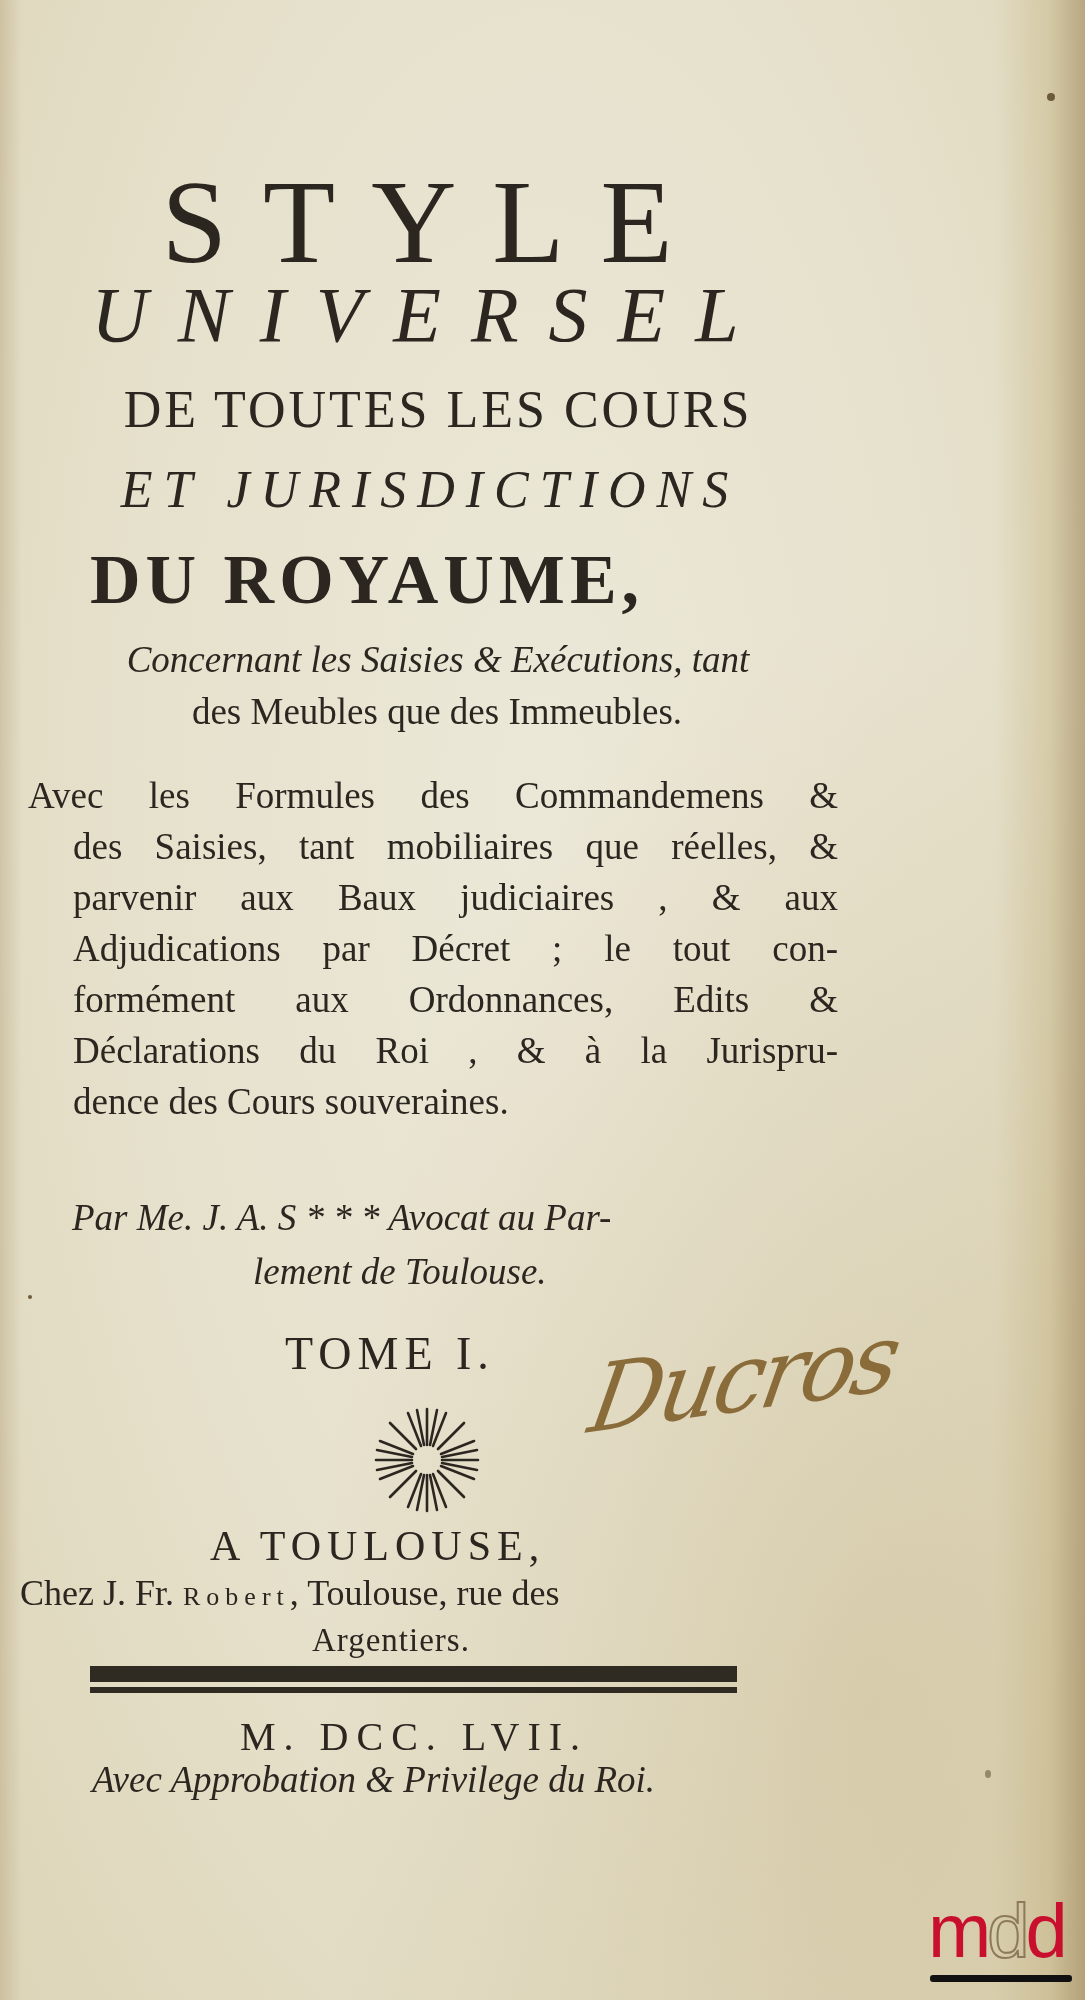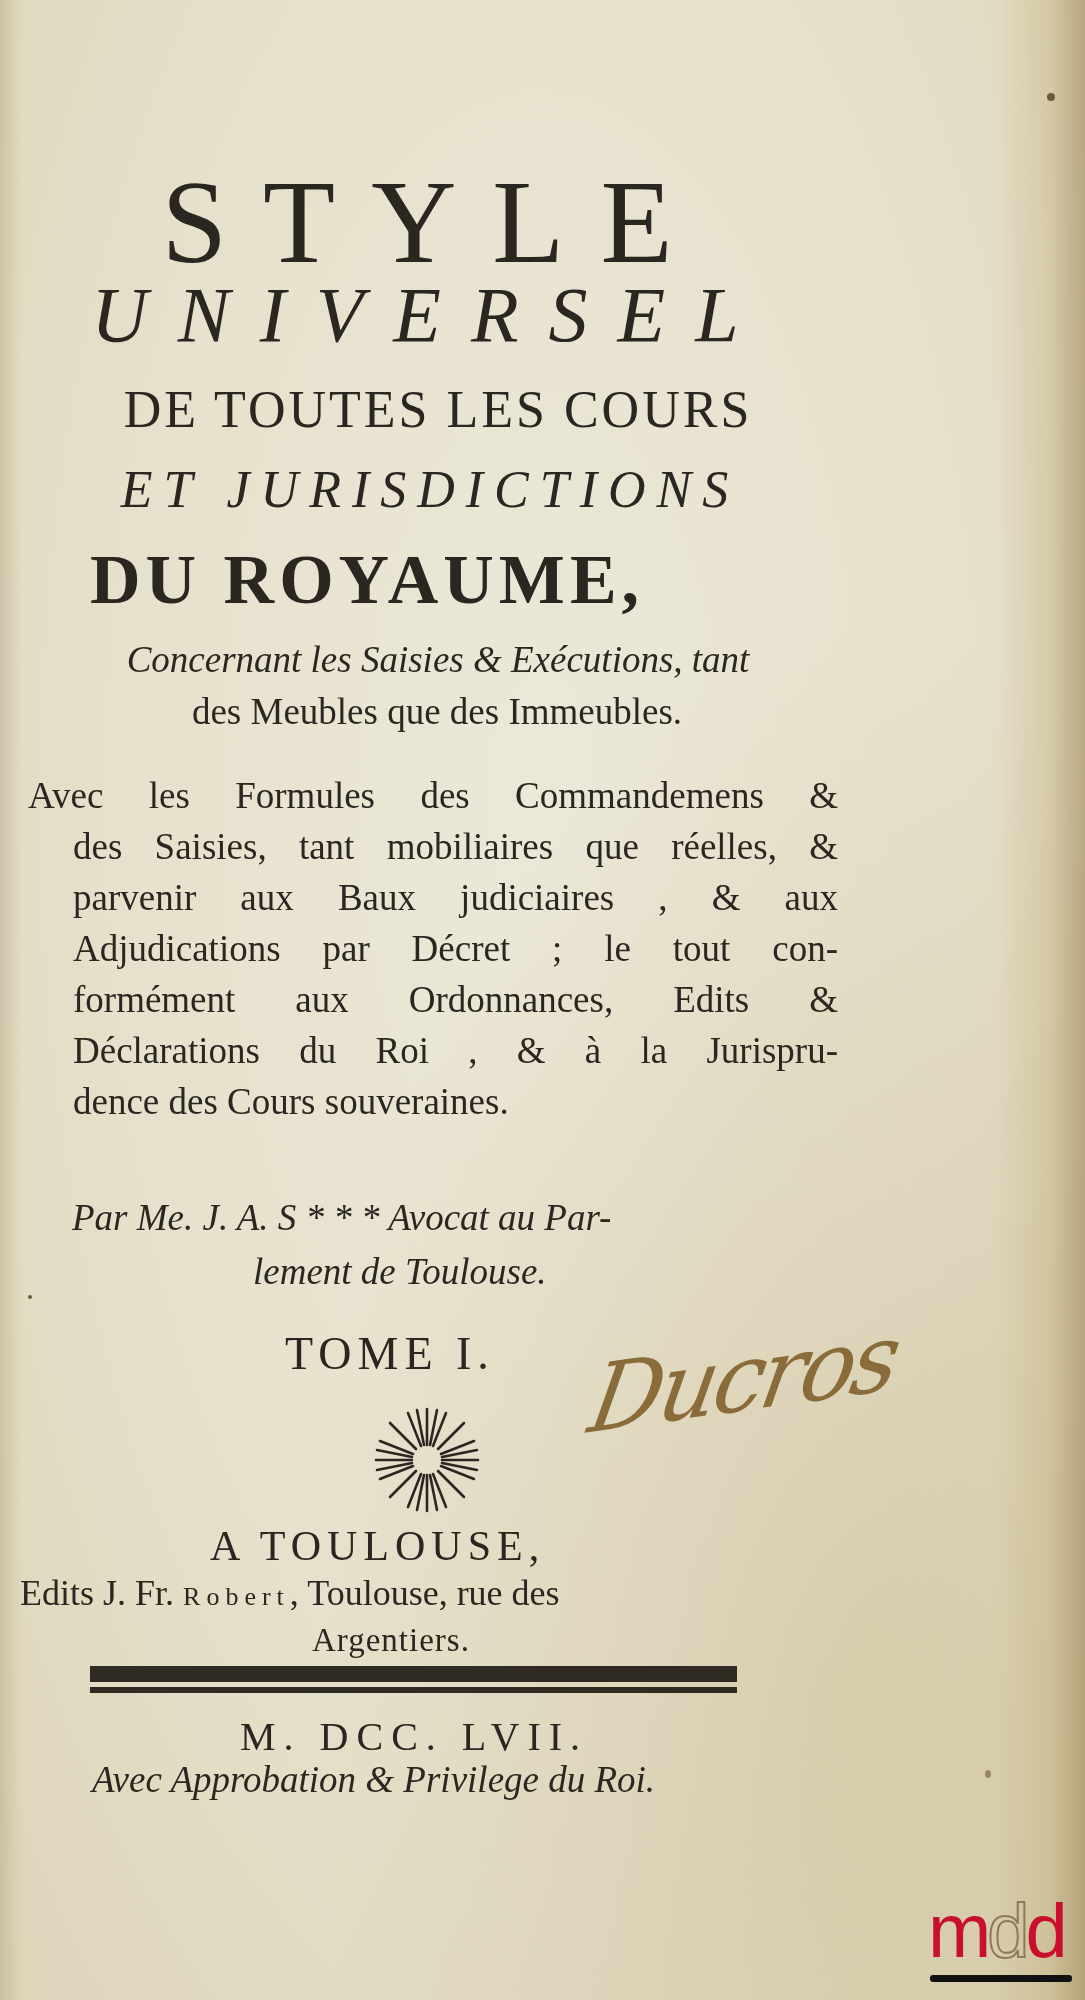--- a/index.html
+++ b/index.html
@@ -122,21 +122,21 @@
       <line x1="52" y1="70" x2="45" y2="105"></line>
         <line x1="58" y1="70" x2="65" y2="105"></line>
       <line x1="40" y1="52" x2="5" y2="45"></line>
         <line x1="40" y1="58" x2="5" y2="65"></line>
       <line x1="70" y1="52" x2="105" y2="45"></line>
         <line x1="70" y1="58" x2="105" y2="65"></line>
     </g>
   </svg>
 
   <div class="line imprint1">A TOULOUSE,</div>
-  <div class="line imprint2"><span>Edits J. Fr. </span><span class="sc">Robert</span><span>, Toulouse, rue des</span></div>
+  <div class="line imprint2"><span>Chez J. Fr. </span><span class="sc">Robert</span><span>, Toulouse, rue des</span></div>
   <div class="line imprint3">Argentiers.</div>
 
   <svg class="rule" viewBox="0 0 647 28" preserveAspectRatio="none">
     <rect x="0" y="0" width="647" height="16" fill="#2f2a22"></rect>
     <rect x="0" y="21" width="647" height="6" fill="#2f2a22"></rect>
   </svg>
 
   <div class="line date">M. DCC. LVII.</div>
   <div class="line privilege">Avec Approbation &amp; Privilege du Roi.</div>
 

